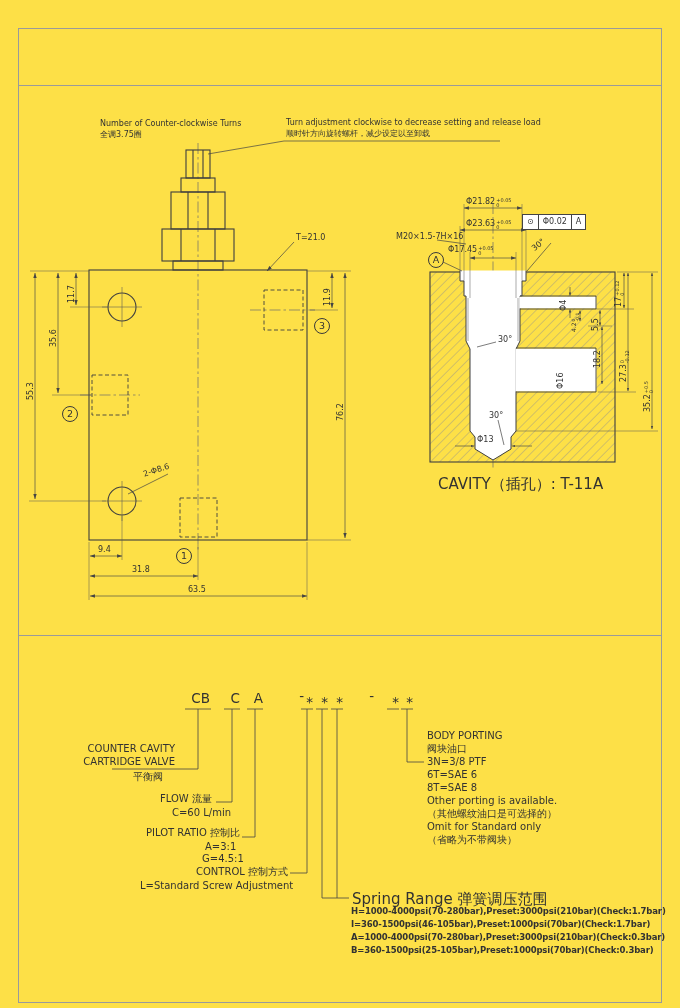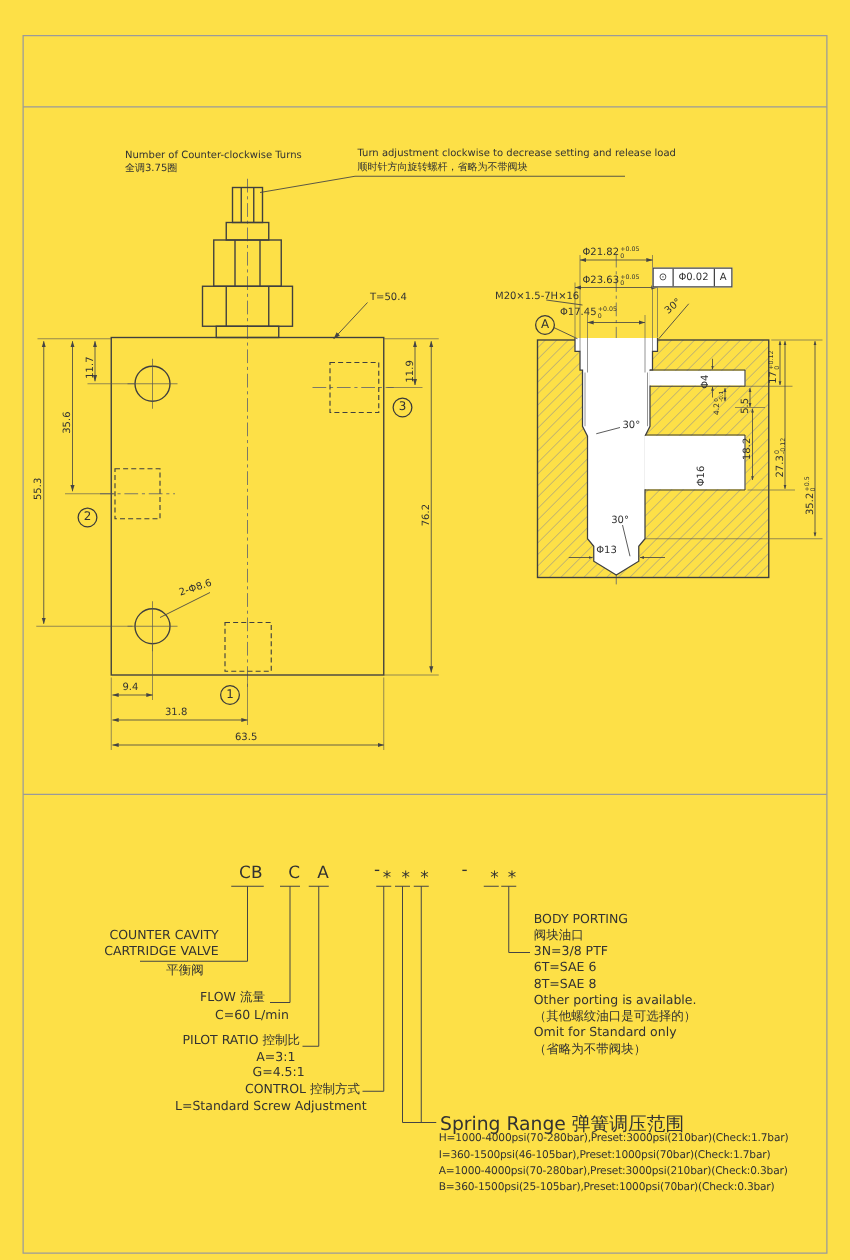--- a/index.html
+++ b/index.html
@@ -14,21 +14,21 @@
   .rot{transform:rotate(-90deg);transform-origin:0 0;}
   .dim{display:flex;align-items:flex-start;}
   .tol{display:inline-flex;flex-direction:column;font-size:5px;line-height:5px;margin-left:1px;padding-top:0.5px;}
   .tol i{font-style:normal;}
   .circ{position:absolute;width:14px;height:14px;border:1.2px solid #3a3a3a;border-radius:50%;
         font-size:9.5px;line-height:14px;text-align:center;color:#323232;}
   .fcf{position:absolute;display:flex;border:1px solid #444;height:14px;align-items:center;font-size:8px;background:#fff;}
   .fcf span{padding:0 4px;line-height:14px;}
   .fcf span + span{border-left:1px solid #444;}
   .ralign{text-align:right;}
-  .spring{font-size:8.5px;letter-spacing:-0.15px;}
+  .spring{font-size:8.5px;letter-spacing:-0.15px;font-weight:bold;}
   .code{font-weight:500;text-align:right;}
 </style>
 </head>
 <body>
 
 <div id="page">
 
 <svg width="680" height="1008" viewBox="0 0 680 1008">
   <defs>
     <marker id="ar" viewBox="0 0 10 10" refX="9.5" refY="5" markerWidth="8" markerHeight="8" orient="auto-start-reverse">
@@ -180,23 +180,23 @@
     <line x1="337" y1="709" x2="337" y2="898"></line>
         <line x1="322" y1="898" x2="349" y2="898"></line>
     <line x1="407" y1="709" x2="407" y2="762"></line>
         <line x1="407" y1="762" x2="424" y2="762"></line>
   </g>
 </svg>
 
 <div class="t t8" style="left:100px;top:119px">Number of Counter-clockwise Turns</div>
 <div class="t t8" style="left:100px;top:130px">全调3.75圈</div>
 <div class="t t8" style="left:286px;top:118px">Turn adjustment clockwise to decrease setting and release load</div>
-<div class="t t8" style="left:286px;top:129px">顺时针方向旋转螺杆，省略为不带阀块</div>
-
-<div class="t t8" style="left:296px;top:233px">T=50.4</div>
+<div class="t t8" style="left:286px;top:129px">顺时针方向旋转螺杆，减少设定以至卸载</div>
+
+<div class="t t8" style="left:296px;top:233px">T=21.0</div>
 <div class="t t8" style="left:142px;top:470px;transform:rotate(-18deg);transform-origin:0 0">2-Φ8.6</div>
 <div class="t t8 rot" style="left:67px;top:303px">11.7</div>
 <div class="t t8 rot" style="left:49px;top:347px">35.6</div>
 <div class="t t8 rot" style="left:26px;top:400px">55.3</div>
 <div class="t t8 rot" style="left:323px;top:306px">11.9</div>
 <div class="t t8 rot" style="left:336px;top:421px">76.2</div>
 <div class="t t8" style="left:98px;top:545px">9.4</div>
 <div class="t t8" style="left:132px;top:565px">31.8</div>
 <div class="t t8" style="left:188px;top:585px">63.5</div>
 <div class="circ" style="left:176px;top:548px">1</div>
@@ -260,20 +260,21 @@
   <span>35.2</span>
   <span class="tol">
         <i>+0.5</i>
         <i>0</i>
       </span>
 </div>
 <div class="t t8 rot" style="left:556px;top:389px">Φ16</div>
 <div class="t t8" style="left:498px;top:335px">30°</div>
 <div class="t t8" style="left:489px;top:411px">30°</div>
 <div class="t t8" style="left:477px;top:435px">Φ13</div>
+<div class="t t15" style="left:438px;top:476px">CAVITY（插孔）: T-11A</div>
 
 <div class="t t13 code" style="left:186px;top:691px;width:24px">CB</div>
 <div class="t t13 code" style="left:224px;top:691px;width:16px">C</div>
 <div class="t t13 code" style="left:247px;top:691px;width:16px">A</div>
 <div class="t t13 code" style="left:292px;top:689px;width:12px">-</div>
 <div class="t t13 code" style="left:301px;top:695px;width:12px">*</div>
 <div class="t t13 code" style="left:316px;top:695px;width:12px">*</div>
 <div class="t t13 code" style="left:331px;top:695px;width:12px">*</div>
 <div class="t t13 code" style="left:362px;top:689px;width:12px">-</div>
 <div class="t t13 code" style="left:387px;top:695px;width:12px">*</div>

